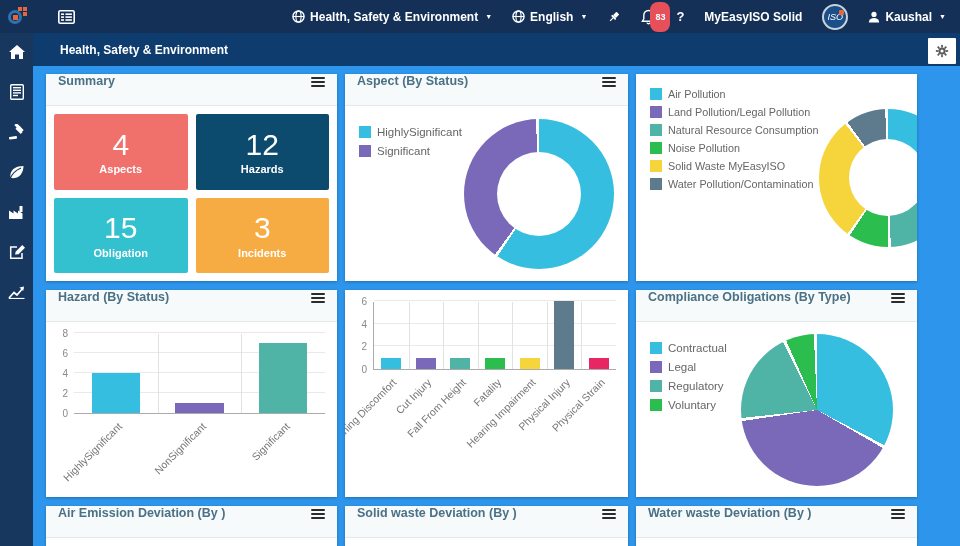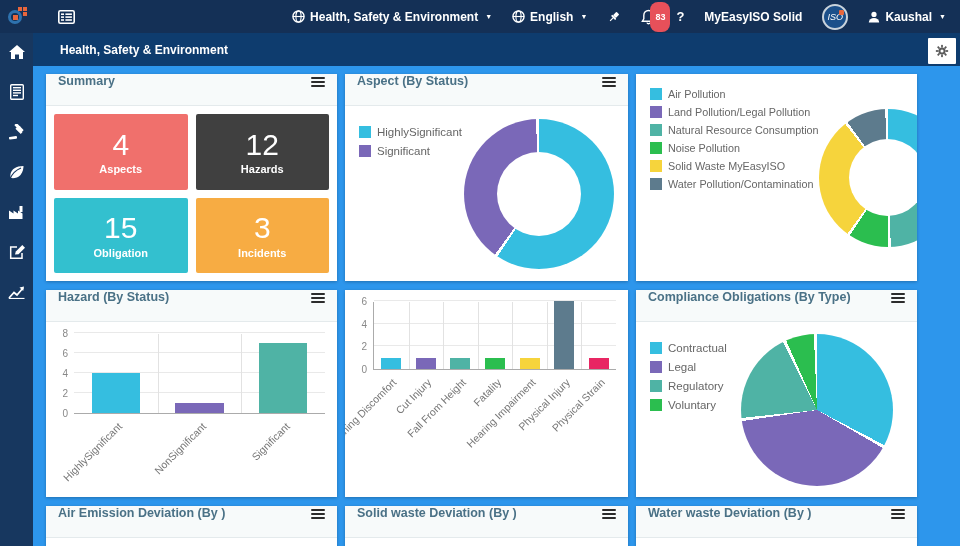--- a/index.html
+++ b/index.html
@@ -268,21 +268,21 @@
             <i></i>
             <i></i>
           </span>
       </div>
       <div class="panel-body">
         <div class="tiles">
           <div class="tile" style="background: rgb(240, 112, 108);">
             <span class="tile-value">4</span>
             <span class="tile-label">Aspects</span>
           </div>
-          <div class="tile" style="background: #404040;">
+          <div class="tile" style="background: #0c4a6e;">
             <span class="tile-value">12</span>
             <span class="tile-label">Hazards</span>
           </div>
           <div class="tile" style="background: rgb(51, 192, 207);">
             <span class="tile-value">15</span>
             <span class="tile-label">Obligation</span>
           </div>
           <div class="tile" style="background: rgb(247, 172, 67);">
             <span class="tile-value">3</span>
             <span class="tile-label">Incidents</span>

